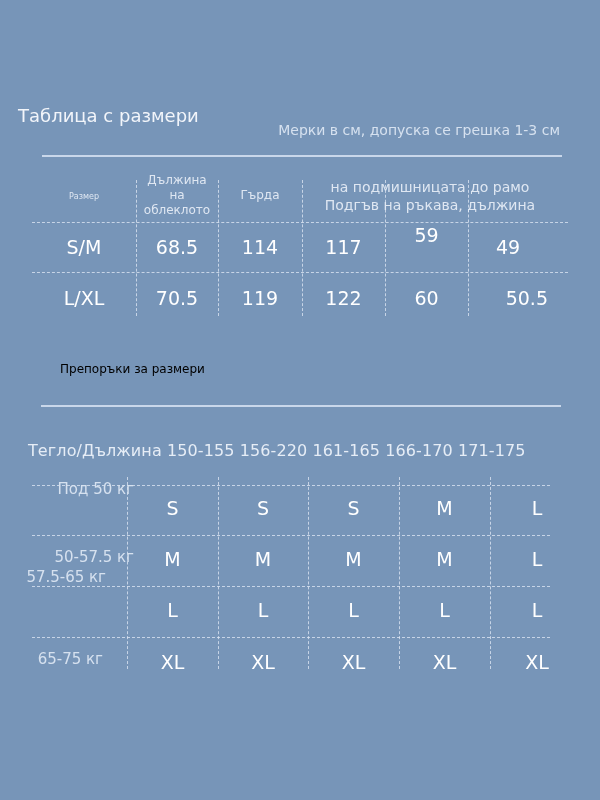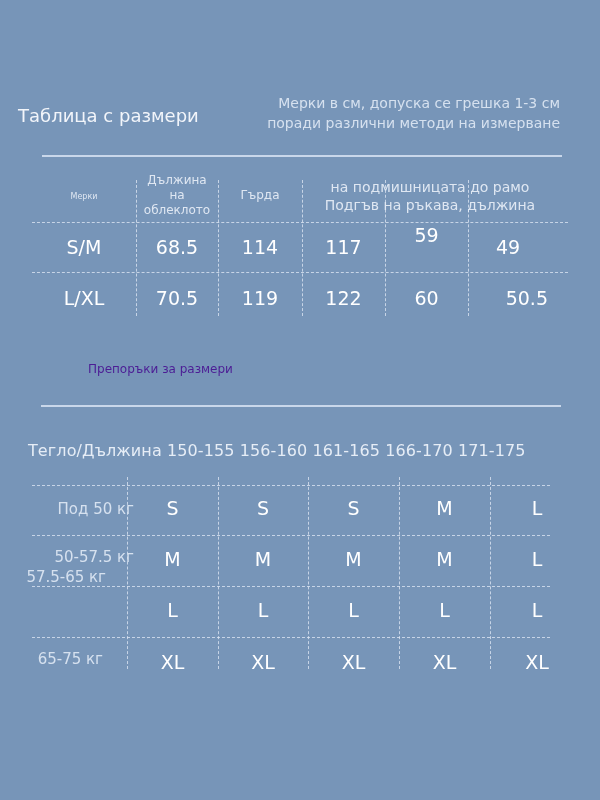--- a/index.html
+++ b/index.html
@@ -9,21 +9,21 @@
       font-family: "DejaVu Sans", sans-serif;
       color: #ffffff;
       position: relative;
     }
     .abs { position: absolute; }
     .title {
       left: 18px; top: 105px;
       font-size: 18px; color: #f2f5fa; white-space: nowrap;
     }
     .note {
-      right: 40px; top: 93px; text-align: right;
+      right: 40px; top: 120px; text-align: right;
       font-size: 14px; line-height: 20px; color: #d6e1ef; white-space: nowrap;
     }
     .divider {
       height: 2px; background: #c9d7ea;
     }
     
     .t1-head {
       top: 175px; font-size: 12px; color: #dfe7f2; text-align: center; line-height: 15px;
     }
     .t1-head.small { font-size: 8px; color: #dfe7f2; }
@@ -31,46 +31,45 @@
     .cell {
       text-align: center; font-size: 19px; color: #ffffff; white-space: nowrap;
     }
     .hline {
       border-top: 1px dashed rgba(225,234,245,0.75); height: 0;
     }
     .vline {
       border-left: 1px dashed rgba(225,234,245,0.75); width: 0;
     }
     .reco-title {
-      left: 60px; top: 362px; font-size: 12px; color: #4c1d95; margin-left: 28px;
+      left: 60px; top: 362px; font-size: 12px; color: #000000;
     }
     .reco-head {
       left: 28px; top: 441px; font-size: 16px; color: #e6edf6; white-space: nowrap;
       letter-spacing: 0.1px;
     }
     .w-label {
       font-size: 15px; color: #d6e1ef; white-space: nowrap; text-align: right;
     }
     .sz {
       text-align: center; font-size: 19px; color: #ffffff;
     }
   </style>
 </head>
 <body>
 
 <div class="abs title">Таблица с размери</div>
 <div class="abs note">
   <div>Мерки в см, допуска се грешка 1-3 см</div>
-  <div>поради различни методи на измерване</div>
 </div>
 <div class="abs divider" style="left:42px; top:155px; width:520px;"></div>
 
 <div>
 
-  <div class="abs t1-head small" style="left:32px; width:104px; top:189px;">Мерки</div>
+  <div class="abs t1-head small" style="left:32px; width:104px; top:189px;">Размер</div>
   <div class="abs t1-head" style="left:136px; width:82px; top:173px;">
     <div>Дължина</div>
     <div>на</div>
     <div>облеклото</div>
   </div>
   <div class="abs t1-head" style="left:218px; width:84px; top:188px; font-size:12px;">Гърда</div>
   <div class="abs t1-head big" style="left:302px; width:256px; top:178px;">
     <div>на подмишницата до рамо</div>
     <div>Подгъв на ръкава, дължина</div>
   </div>
@@ -101,40 +100,40 @@
     <div class="abs cell" style="left:468px; width:80px; top:287px;text-align:right;">50.5</div>
   </div>
 </div>
 
 <div class="abs reco-title">Препоръки за размери</div>
 <div class="abs divider" style="left:41px; top:405px; width:520px;"></div>
 
 <div class="abs reco-head">
   <span>Тегло/Дължина</span>
   <span>150-155</span>
-  <span>156-160</span>
+  <span>156-220</span>
   <span>161-165</span>
   <span>166-170</span>
   <span>171-175</span>
 </div>
 
 <div>
 
   <div class="abs hline" style="left:32px; top:485px; width:518px;"></div>
   <div class="abs hline" style="left:32px; top:535px; width:518px;"></div>
   <div class="abs hline" style="left:32px; top:586px; width:518px;"></div>
   <div class="abs hline" style="left:32px; top:637px; width:518px;"></div>
   <div class="abs vline" style="left:127px; top:477px; height:192px;"></div>
   <div class="abs vline" style="left:218px; top:477px; height:192px;"></div>
   <div class="abs vline" style="left:308px; top:477px; height:192px;"></div>
   <div class="abs vline" style="left:399px; top:477px; height:192px;"></div>
   <div class="abs vline" style="left:490px; top:477px; height:192px;"></div>
 
   <div>
-    <div class="abs w-label" style="right:466px; top:500px;">Под 50 кг</div>
+    <div class="abs w-label" style="right:466px; top:480px;">Под 50 кг</div>
     <div class="abs sz" style="left:127px; width:91px; top:497px;">S</div>
     <div class="abs sz" style="left:218px; width:90px; top:497px;">S</div>
     <div class="abs sz" style="left:308px; width:91px; top:497px;">S</div>
     <div class="abs sz" style="left:399px; width:91px; top:497px;">M</div>
     <div class="abs sz" style="left:490px; width:94px; top:497px;">L</div>
   </div>
 
   <div>
     <div class="abs w-label" style="right:466px; top:548px;">50-57.5 кг</div>
     <div class="abs sz" style="left:127px; width:91px; top:548px;">M</div>

